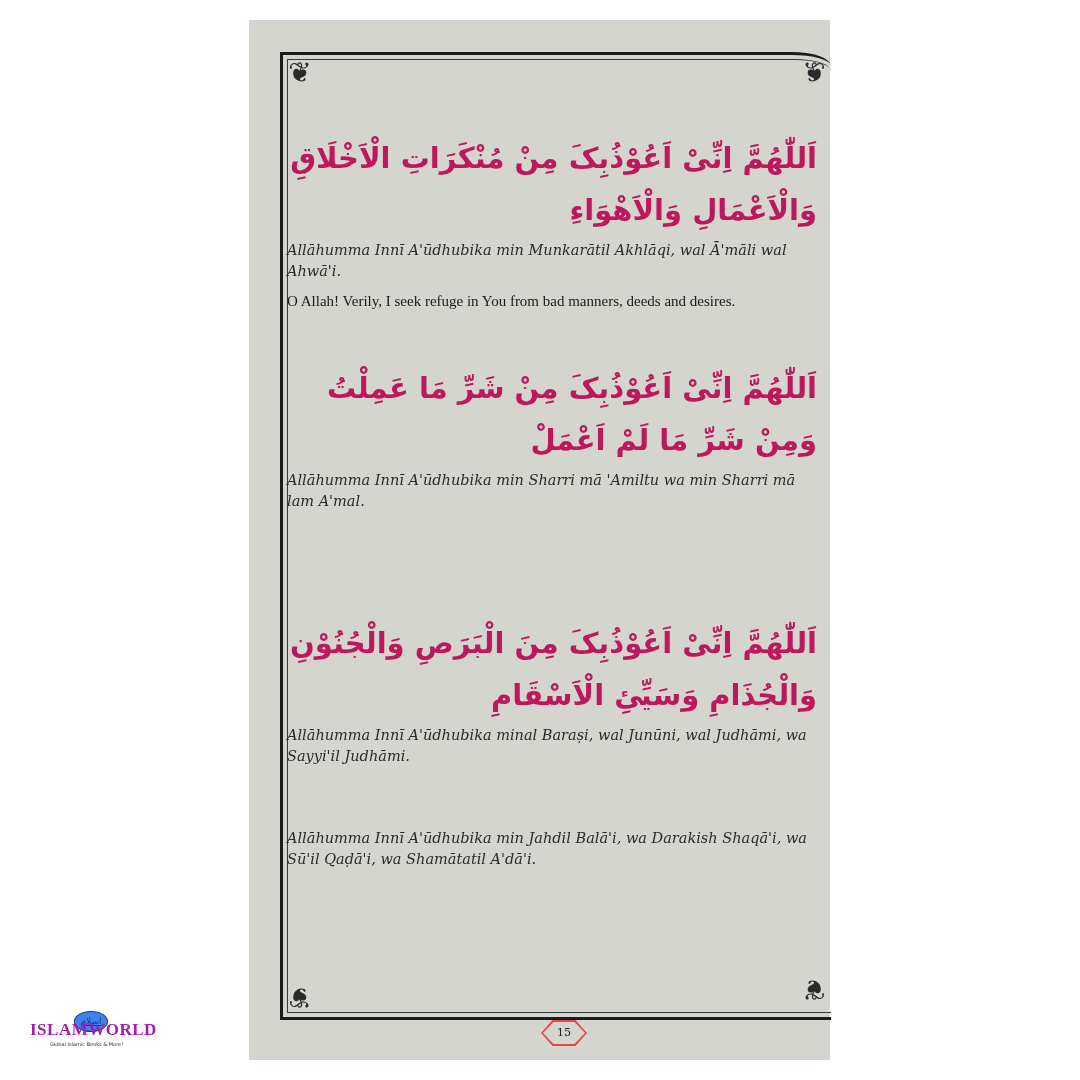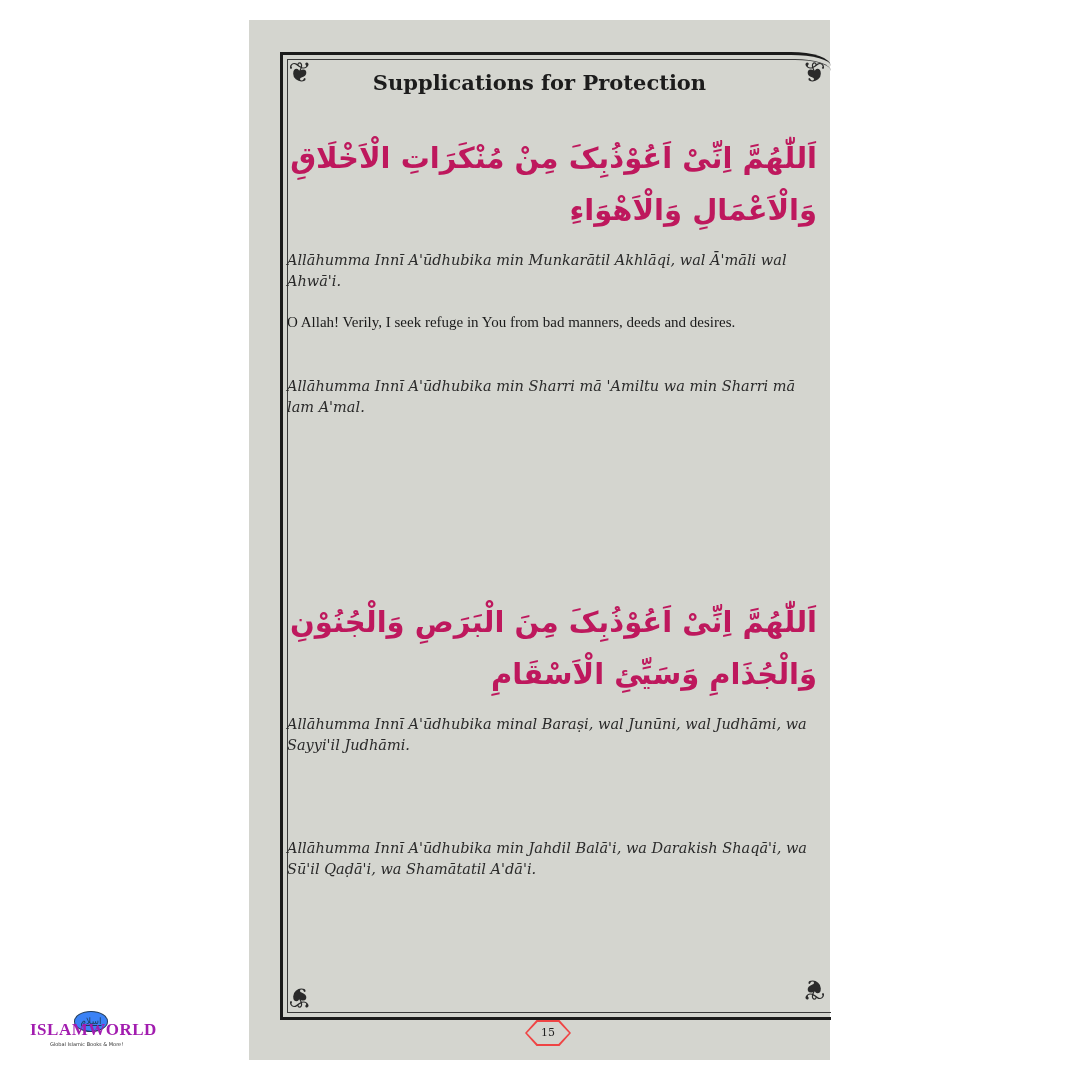--- a/index.html
+++ b/index.html
@@ -9,55 +9,55 @@
   .frame-inner { position:absolute; left:4px; top:4px; right:0; bottom:4px; border-left:1px solid #3a3a3a; border-top:1px solid #3a3a3a; border-bottom:1px solid #3a3a3a; border-top-right-radius:36px 12px; }
   .corner { position:absolute; width:34px; height:34px; color:#2a2a2a; font-size:28px; line-height:34px; text-align:center; }
   .corner.tl { left:34px; top:36px; }
   .corner.tr { left:548px; top:36px; transform:scaleX(-1); }
   .corner.bl { left:34px; top:960px; transform:scaleY(-1); }
   .corner.br { left:548px; top:952px; transform:scale(-1,-1); }
   .title { position:absolute; left:0; width:100%; top:50px; text-align:center; font-family:"DejaVu Serif", serif; font-weight:bold; font-size:21px; color:#1c1c1c; }
   .content { position:absolute; left:38px; top:112px; width:530px; }
   .entry { margin-bottom:0; }
   .arabic { direction:rtl; text-align:right; font-family:"DejaVu Sans", sans-serif; font-weight:bold; font-size:29px; line-height:52px; color:#be185d; padding-right:0; }
-  .translit { font-family:"DejaVu Serif", serif; font-style:italic; font-size:14.5px; line-height:21px; color:#2a2a2a; margin-top:14px; }
-  .translation { font-family:"Liberation Serif", serif; font-size:15px; line-height:21px; color:#1a1a1a; margin-top:20px; }
+  .translit { font-family:"DejaVu Serif", serif; font-style:italic; font-size:14.5px; line-height:21px; color:#2a2a2a; margin-top:4px; }
+  .translation { font-family:"Liberation Serif", serif; font-size:15px; line-height:21px; color:#1a1a1a; margin-top:9px; }
   .e1 { position:absolute; top:0; }
   .e2 { position:absolute; top:230px; }
-  .e3 { position:absolute; top:464px; }
+  .e3 { position:absolute; top:485px; }
   .e4 { position:absolute; top:692px; }
   .entry { width:530px; }
-  .page-number-wrap { position:absolute; left:276px; top:1000px; width:46px; height:26px; background:#ef4444; clip-path:polygon(25% 0,75% 0,100% 50%,75% 100%,25% 100%,0 50%); }
+  .page-number-wrap { position:absolute; left:292px; top:1000px; width:46px; height:26px; background:#ef4444; clip-path:polygon(25% 0,75% 0,100% 50%,75% 100%,25% 100%,0 50%); }
   .page-number-inner { position:absolute; left:2px; top:2px; width:42px; height:22px; background:#d4d5cf; clip-path:polygon(25% 0,75% 0,100% 50%,75% 100%,25% 100%,0 50%); font-family:"DejaVu Serif", serif; font-size:11px; text-align:center; line-height:22px; color:#222; }
   .logo { position:absolute; left:30px; top:1003px; width:130px; height:50px; }
   .logo-badge { position:absolute; left:44px; top:8px; width:32px; height:19px; border-radius:50%; background:#3b82f6; border:1px solid #1f3b5a; font-size:9px; line-height:19px; text-align:center; color:#1f3b5a;text-decoration:underline; }
   .logo-text { position:absolute; left:0; top:17px; width:130px; font-family:"Liberation Serif", serif; font-size:17px; letter-spacing:0.5px; color:#a21caf; font-weight:bold; }
   .logo-tag { position:absolute; left:20px; top:38px; font-family:"DejaVu Sans", sans-serif; font-size:5px; color:#333; }
 </style>
 </head>
 <body>
 
 <div class="page">
   <div class="frame">
     <div class="frame-inner"></div>
   </div>
   <div class="corner tl">❦</div>
   <div class="corner tr">❦</div>
   <div class="corner bl">❦</div>
   <div class="corner br">❦</div>
 
-  <div class="title">Supplications for Protection</div>
 
   <div class="content">
     <div class="entry e1">
       <div class="arabic">اَللّٰهُمَّ اِنِّیْ اَعُوْذُبِکَ مِنْ مُنْكَرَاتِ الْاَخْلَاقِ وَالْاَعْمَالِ وَالْاَهْوَاءِ</div>
       <div class="translit">Allāhumma Innī A'ūdhubika min Munkarātil Akhlāqi, wal Ā'māli wal Ahwā'i.</div>
       <div class="translation">O Allah! Verily, I seek refuge in You from bad manners, deeds and desires.</div>
     </div>
     <div class="entry e2">
+      <div class="arabic">اَللّٰهُمَّ اِنِّیْ اَعُوْذُبِکَ مِنْ شَرِّ مَا عَمِلْتُ وَمِنْ شَرِّ مَا لَمْ اَعْمَلْ</div>
       <div class="translit">Allāhumma Innī A'ūdhubika min Sharri mā 'Amiltu wa min Sharri mā lam A'mal.</div>
     </div>
     <div class="entry e3">
       <div class="arabic">اَللّٰهُمَّ اِنِّیْ اَعُوْذُبِکَ مِنَ الْبَرَصِ وَالْجُنُوْنِ وَالْجُذَامِ وَسَيِّئِ الْاَسْقَامِ</div>
       <div class="translit">Allāhumma Innī A'ūdhubika minal Baraṣi, wal Junūni, wal Judhāmi, wa Sayyi'il Judhāmi.</div>
     </div>
     <div class="entry e4">
       <div class="translit">Allāhumma Innī A'ūdhubika min Jahdil Balā'i, wa Darakish Shaqā'i, wa Sū'il Qaḍā'i, wa Shamātatil A'dā'i.</div>
     </div>
   </div>

